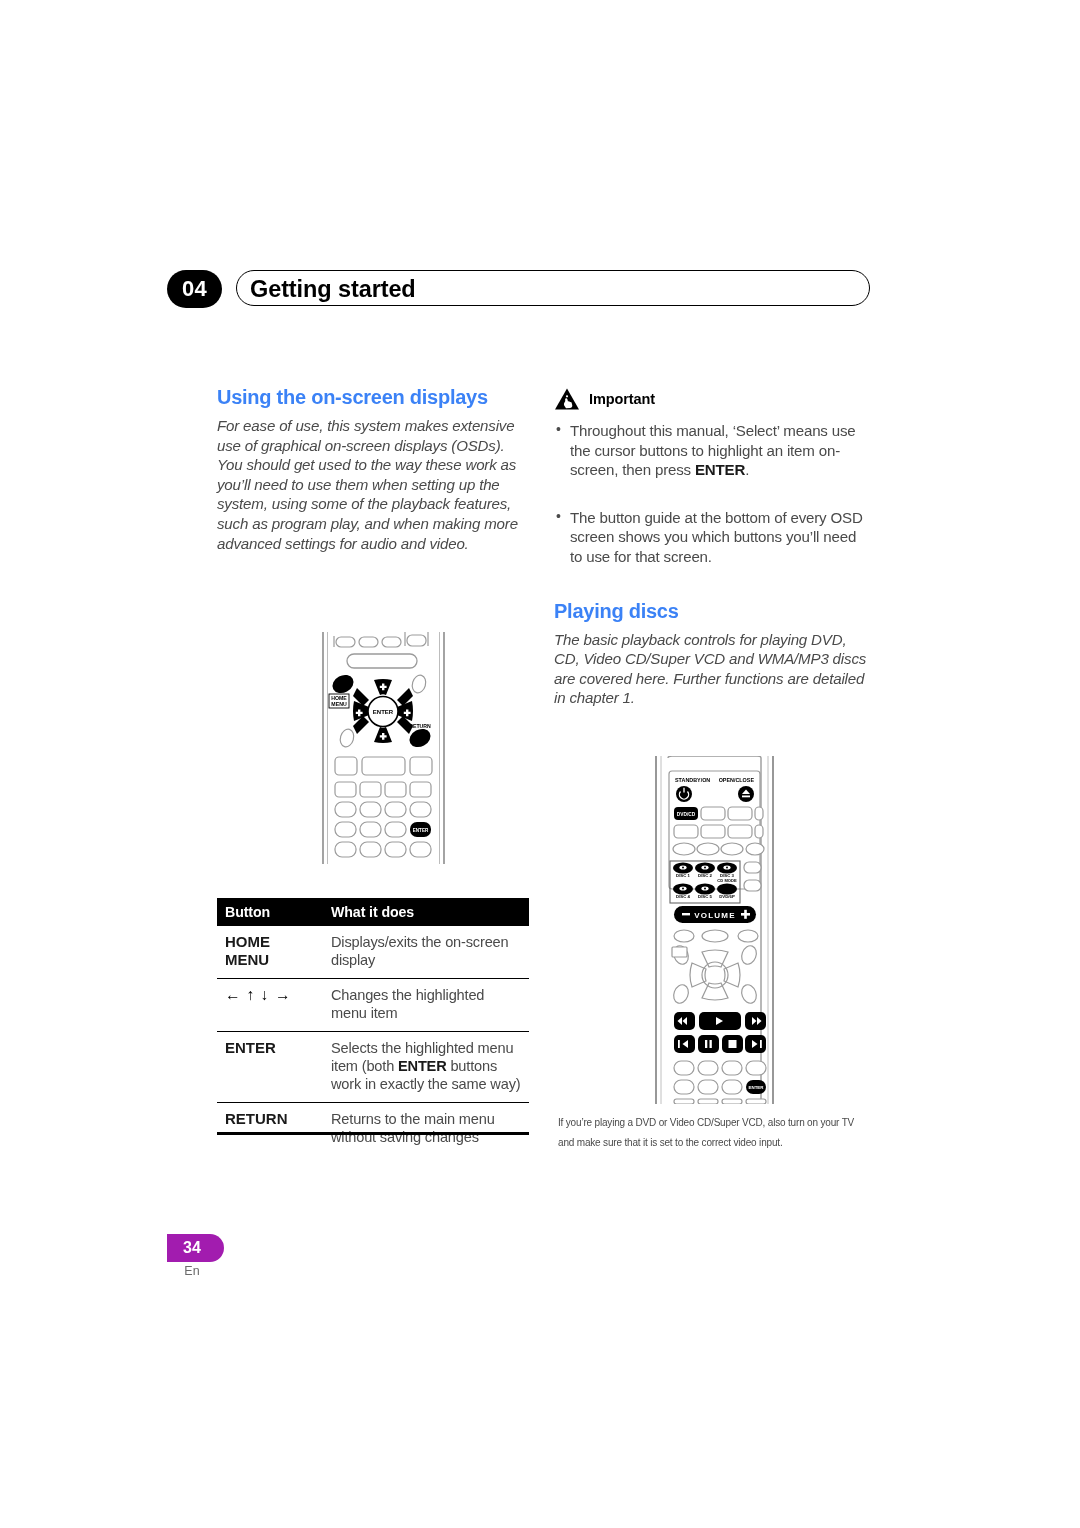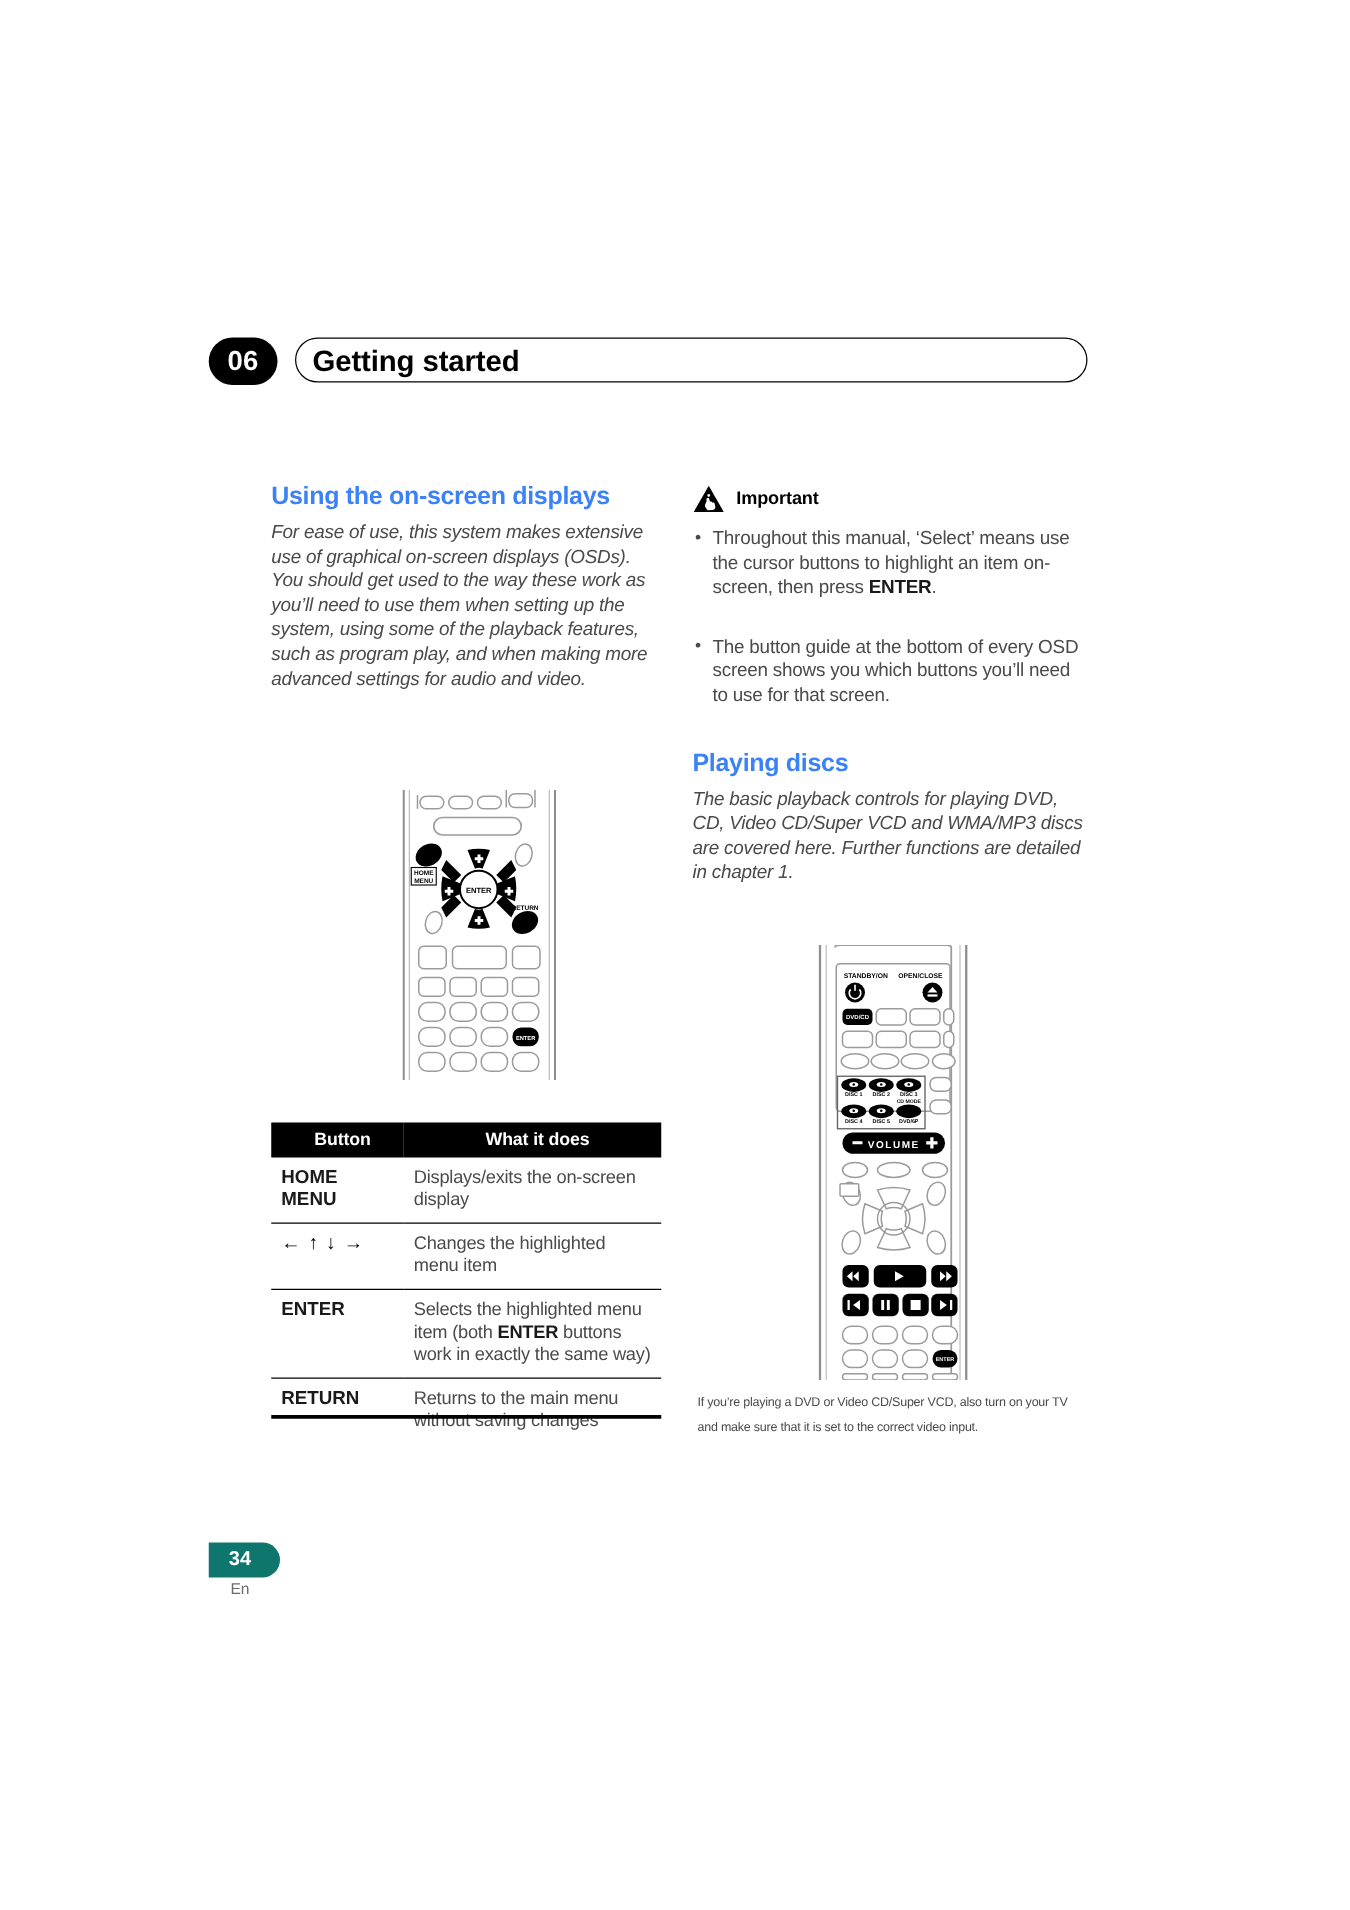--- a/index.html
+++ b/index.html
@@ -145,21 +145,21 @@
     left: 217px;
     top: 898px;
     width: 312px;
     border-collapse: collapse;
   }
   .btn-table th {
     background: #000;
     color: #fff;
     font-size: 14.2px;
     font-weight: bold;
-    text-align: center;
+    text-align: left;
     padding: 6px 0 6px 8px;
     letter-spacing: -.1px;
   }
   .btn-table th.c1 { width: 92px; }
   .btn-table td {
     vertical-align: top;
     padding: 7px 6px 8px 8px;
     font-size: 14.6px;
     line-height: 18.4px;
     color: #4a4a4a;
@@ -215,21 +215,21 @@
 
   
   .footer {
     position: absolute;
     left: 167px;
     top: 1234px;
     width: 120px;
   }
   .pg-pill {
     width: 57px; height: 28px;
-    background: #0f766e;
+    background: #a21caf;
     border-radius: 0 14px 14px 0;
     position: relative;
   }
   .pg-num {
     position: absolute;
     left: 0; top: 0;
     width: 50px; height: 28px;
     line-height: 28px;
     text-align: center;
     color: #fff;
@@ -248,21 +248,21 @@
   .remote-wrap { position: absolute; }
   #remote-osd { left: 316px; top: 632px; }
   #remote-play { left: 648px; top: 756px; }
 </style>
 </head>
 <body>
 
 <div class="page">
 
   <div class="chapter-header">
-    <div class="chapter-num">06</div>
+    <div class="chapter-num">04</div>
     <div class="chapter-pill"></div>
     <div class="chapter-title">Getting started</div>
   </div>
 
   <div class="col-left">
     <h2 class="sec-title">Using the on-screen displays</h2>
     <p class="body">For ease of use, this system makes extensive use of graphical on-screen displays (OSDs). You should get used to the way these work as you’ll need to use them when setting up the system, using some of the playback features, such as program play, and when making more advanced settings for audio and video.</p>
   </div>
 
   <div class="remote-wrap" id="remote-osd">

